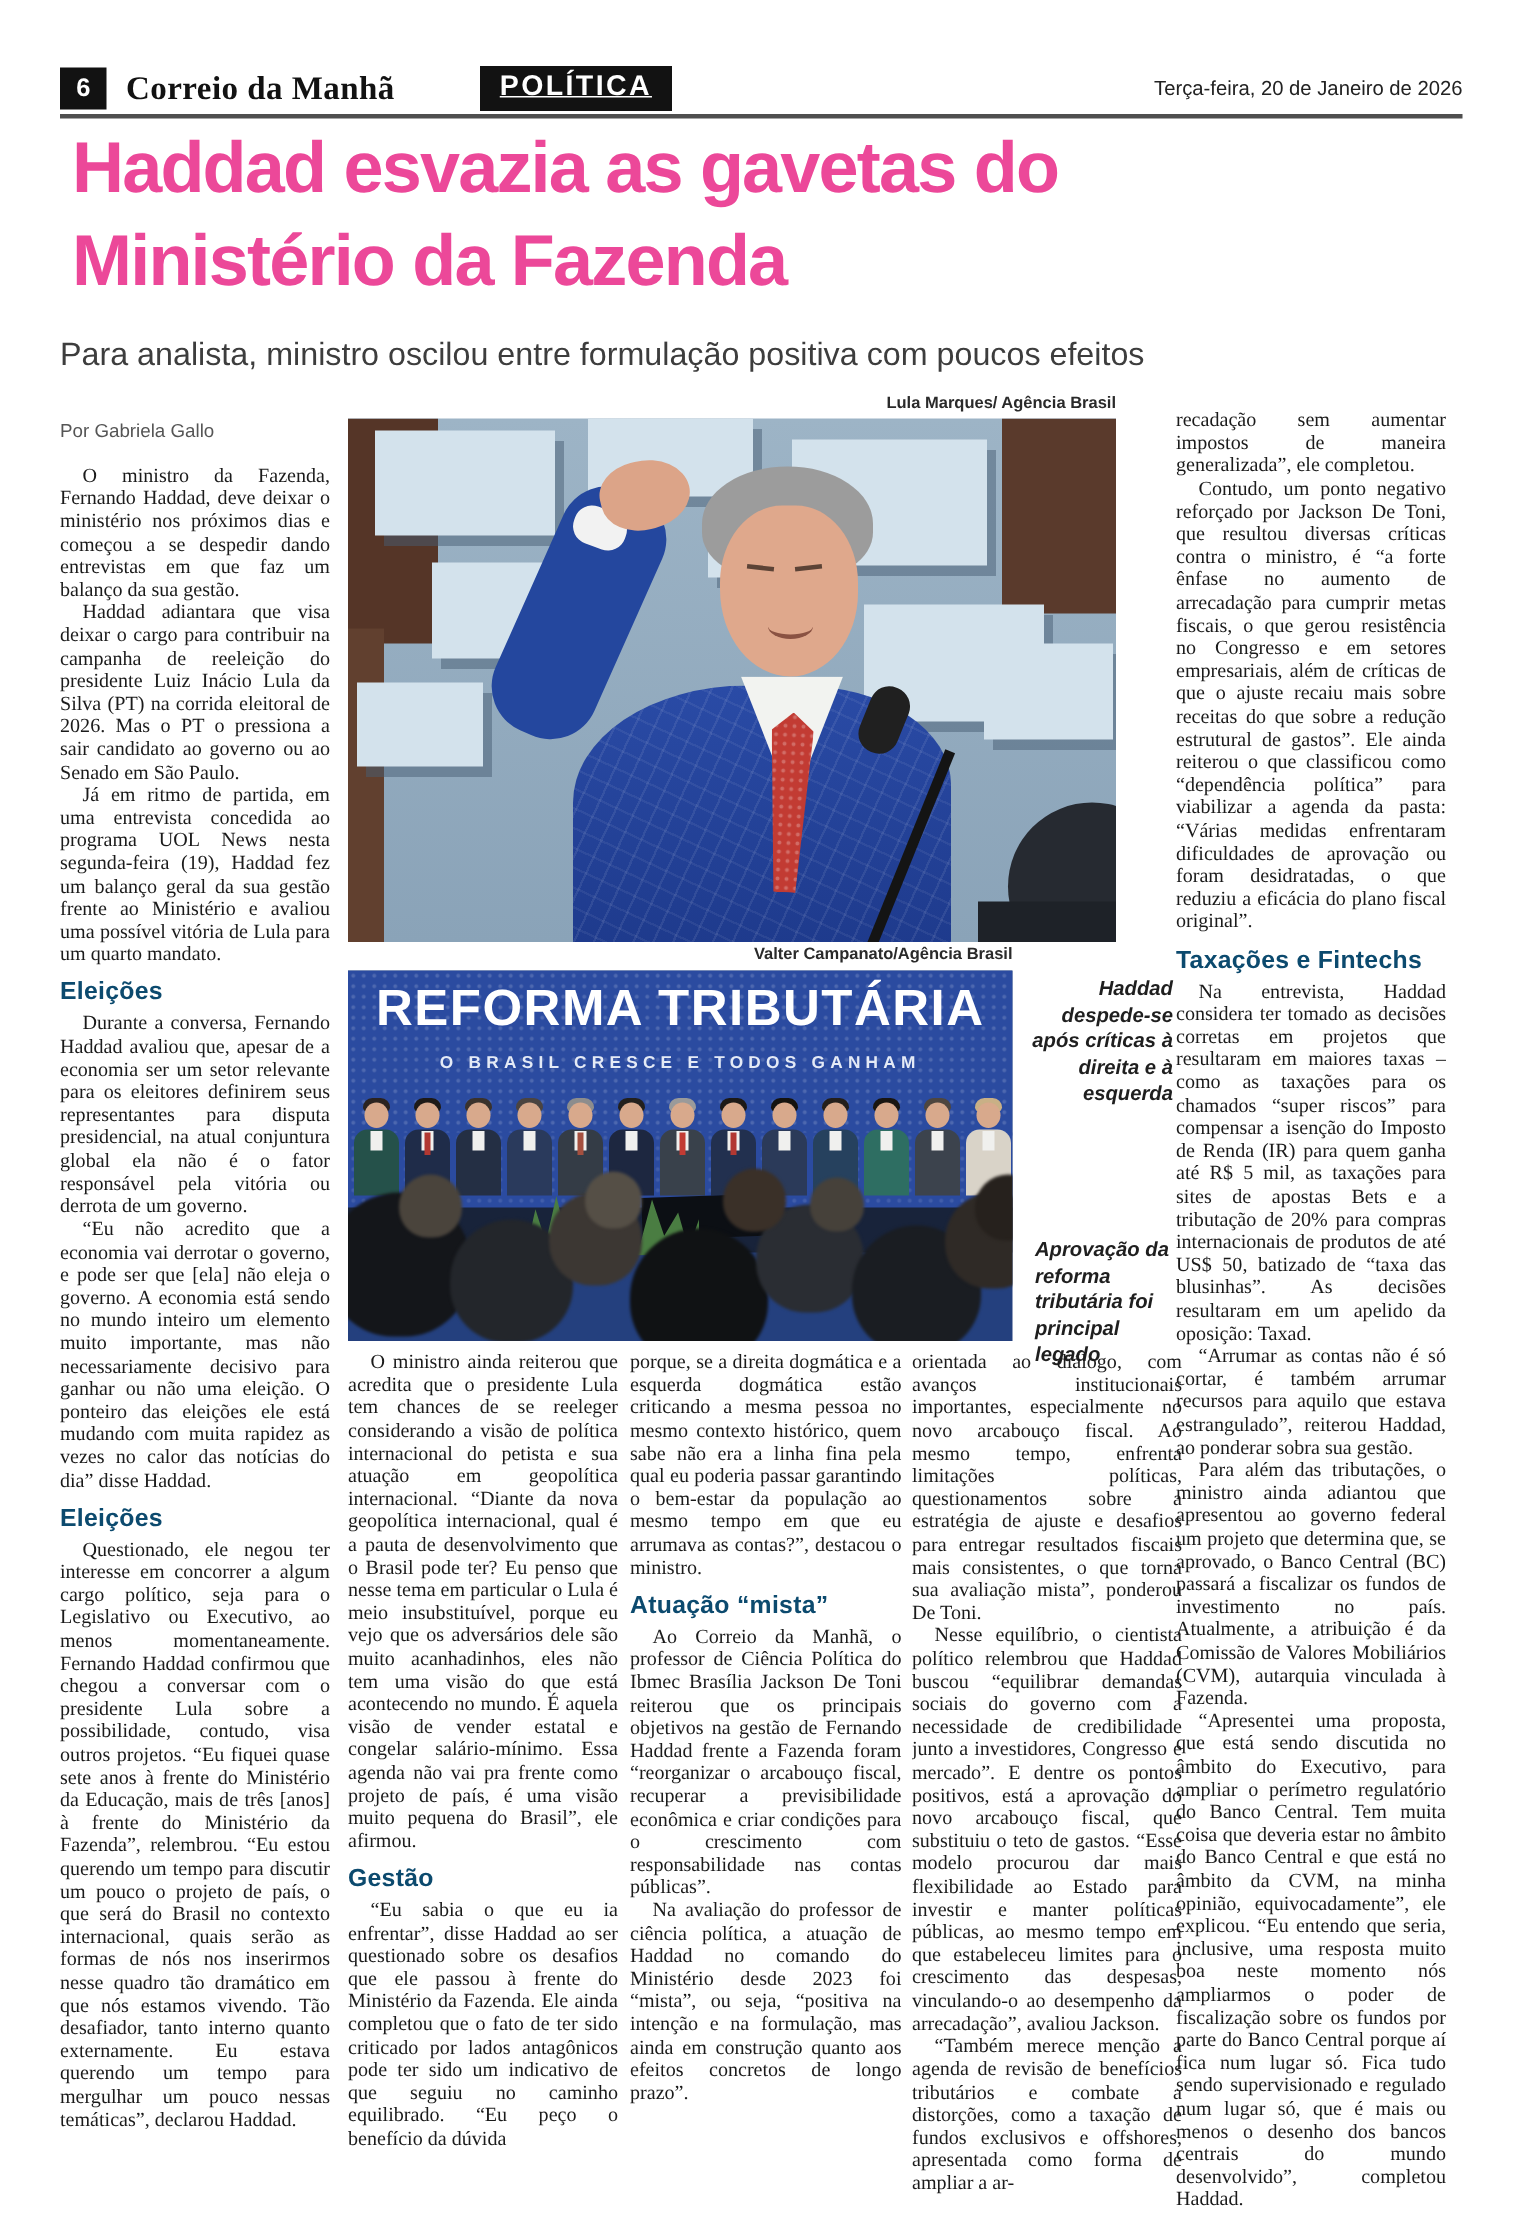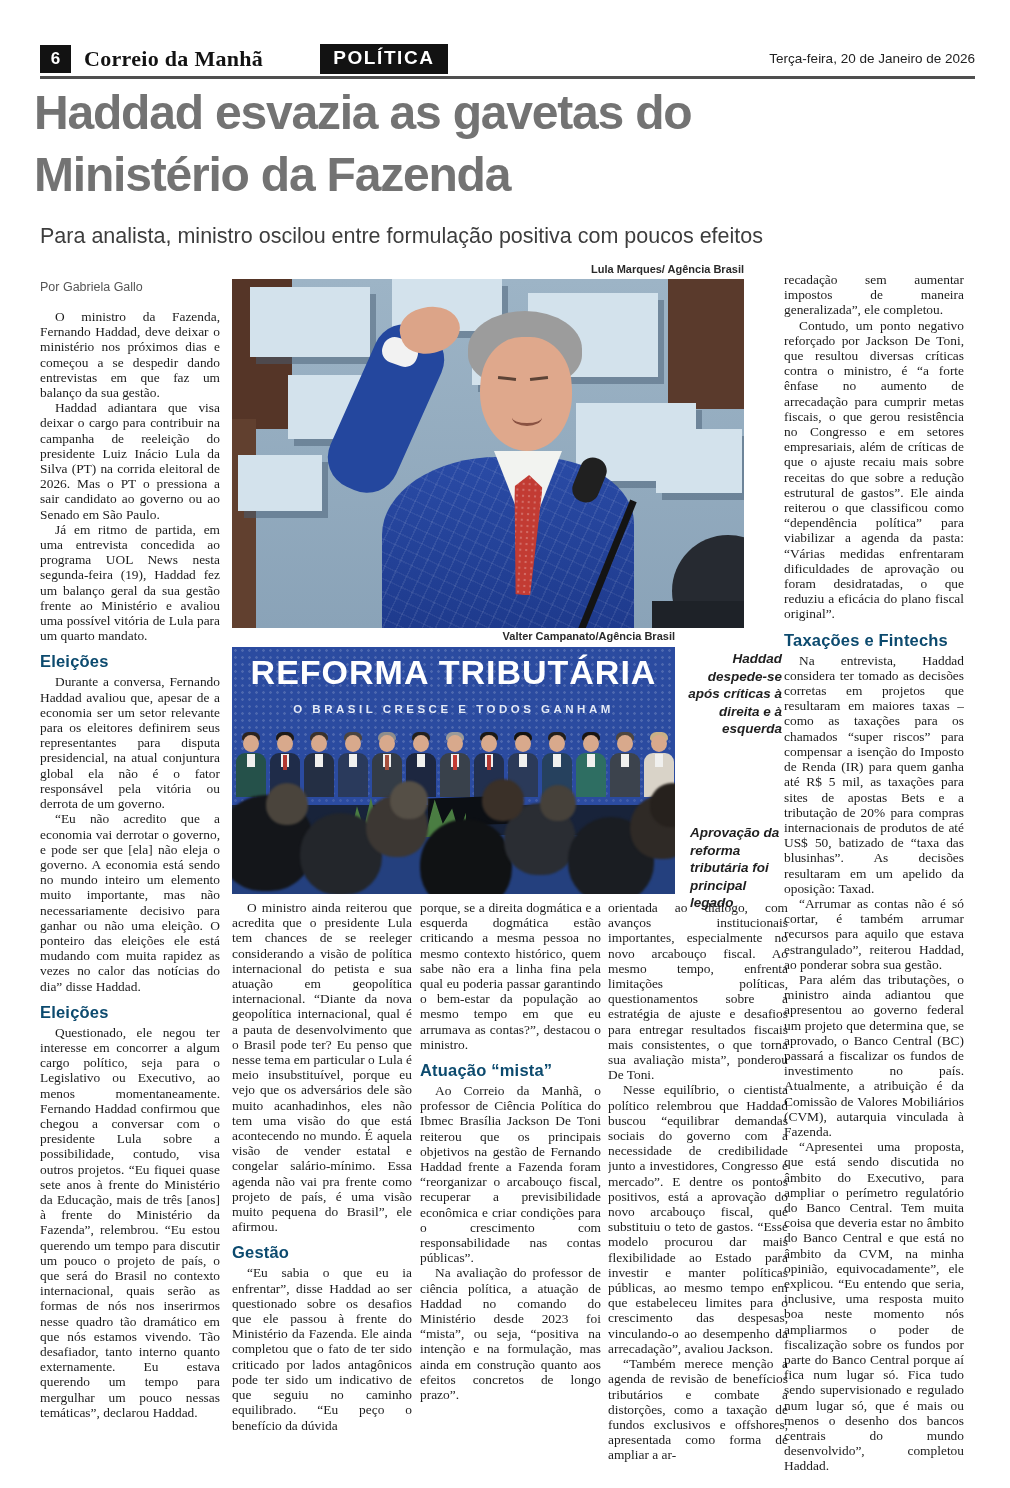--- a/index.html
+++ b/index.html
@@ -5,27 +5,27 @@
   html,body{margin:0;padding:0;background:#ffffff;}
   .page{position:relative;width:1010px;height:1488px;background:#fff;overflow:hidden;
         font-family:"Liberation Serif",serif;color:#1b1b1b;}
 
   
   .kicker-row{position:absolute;left:40px;top:44px;width:935px;height:29px;display:flex;align-items:center;}
   .page-num{width:31px;height:28px;background:#121212;color:#fff;display:flex;align-items:center;justify-content:center;
             font:700 17px "Liberation Sans",sans-serif;}
   .masthead{margin-left:13px;font:700 22px "Liberation Serif",serif;color:#121212;letter-spacing:.3px;white-space:nowrap;}
   .section-tag{margin-left:57px;background:#121212;color:#fff;padding:3px 13px 5px;
-               font:700 19px "Liberation Sans",sans-serif;letter-spacing:1.6px;}
+               font:700 19px "Liberation Sans",sans-serif;letter-spacing:1.6px;text-decoration:underline;}
   .edition-date{margin-left:auto;font:400 13.5px "Liberation Sans",sans-serif;color:#222;}
   .header-rule{position:absolute;left:40px;width:935px;top:76px;height:3px;background:#4f4f4f;}
 
   
-  .headline{position:absolute;left:34px;top:82px;width:745px;
-            font:700 48px/62px "Liberation Sans",sans-serif;letter-spacing:-1.2px;color:#737373;}
+  .headline{position:absolute;left:48px;top:82px;width:745px;
+            font:700 48px/62px "Liberation Sans",sans-serif;letter-spacing:-1.2px;color:#ec4899;}
   .subheadline{position:absolute;left:40px;top:224px;width:935px;
                font:400 21.5px "Liberation Sans",sans-serif;color:#3d3d3d;}
 
   
   .col{position:absolute;width:180px;overflow:hidden;}
   .col p{margin:0;font-size:13.4px;line-height:15.2px;text-align:justify;text-indent:15px;hyphens:auto;}
   .col p.p-cont{text-indent:0;}
   .col h3{margin:9px 0 3px;font:700 16.5px "Liberation Sans",sans-serif;color:#0c4a6e;letter-spacing:.2px;}
   .byline{font:400 12.5px "Liberation Sans",sans-serif;color:#555;margin-bottom:15px;}
 

